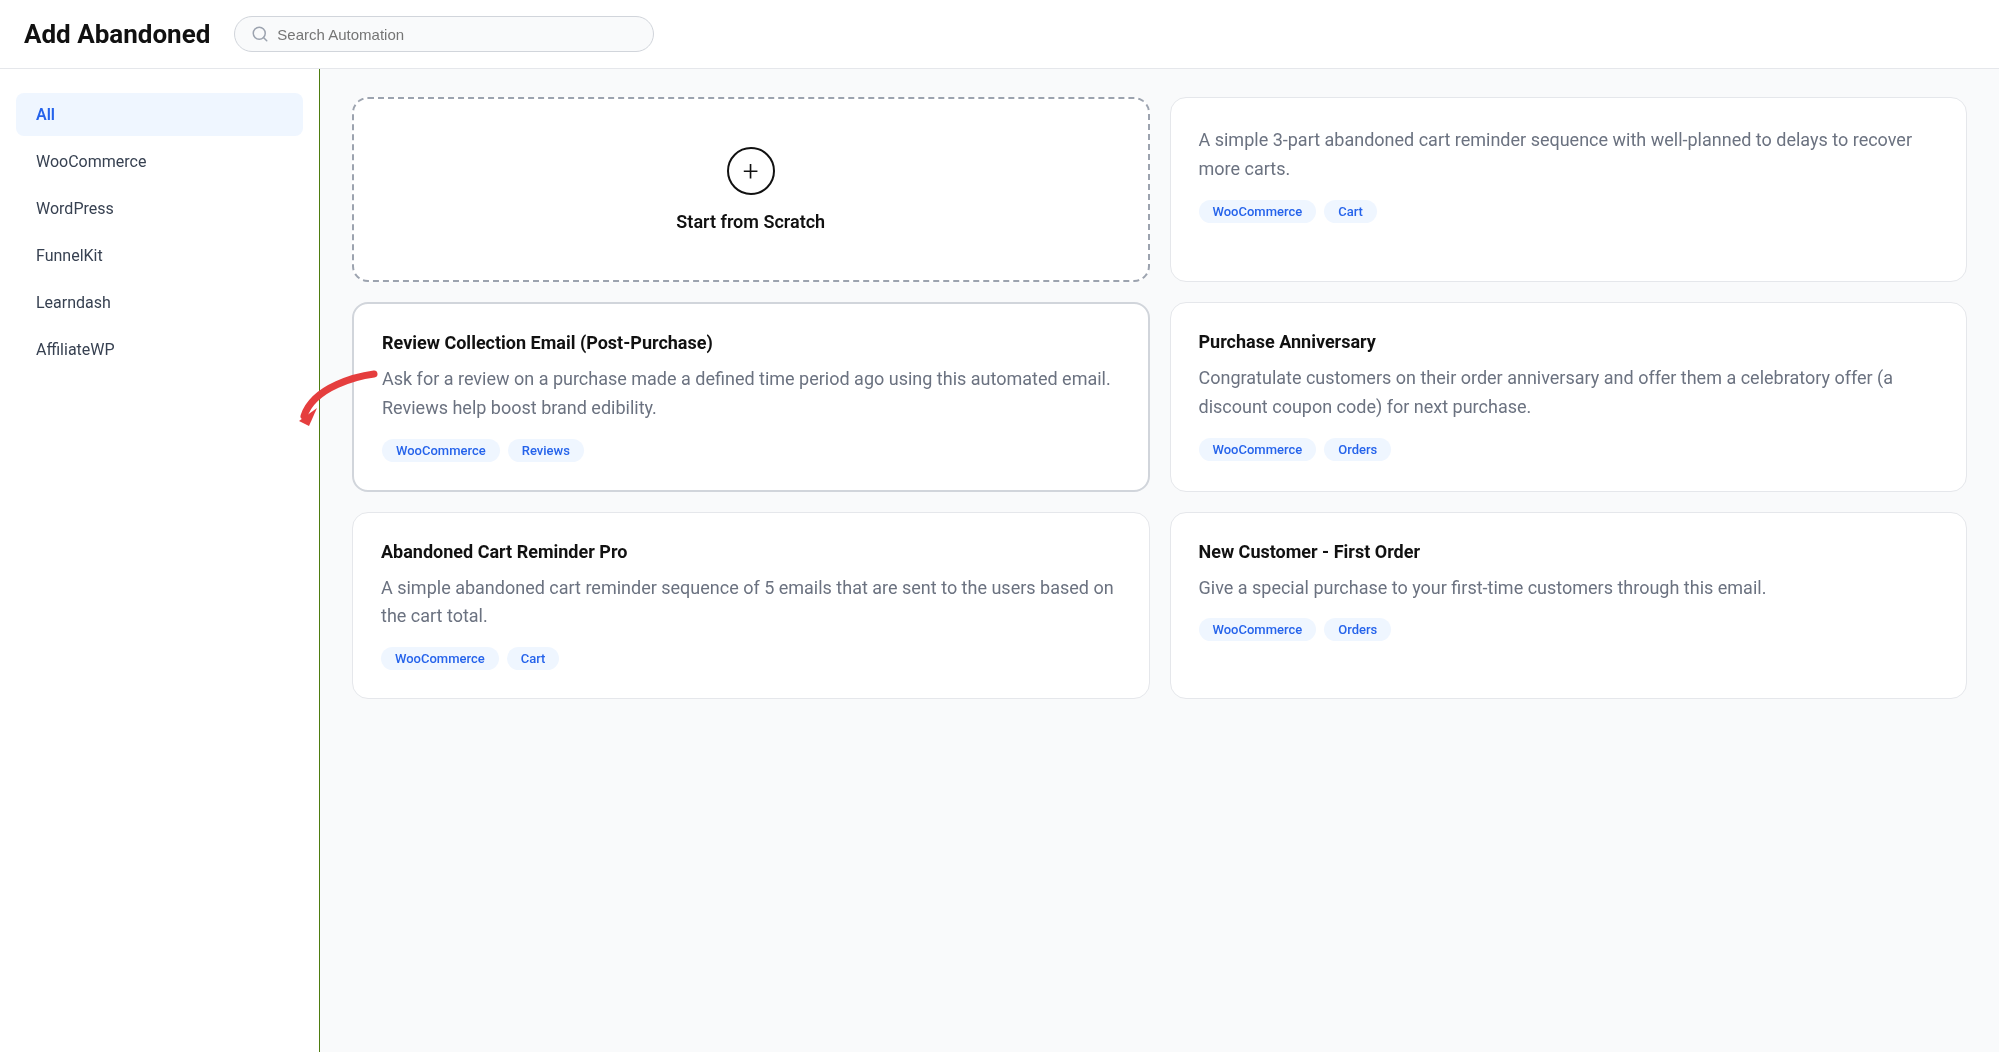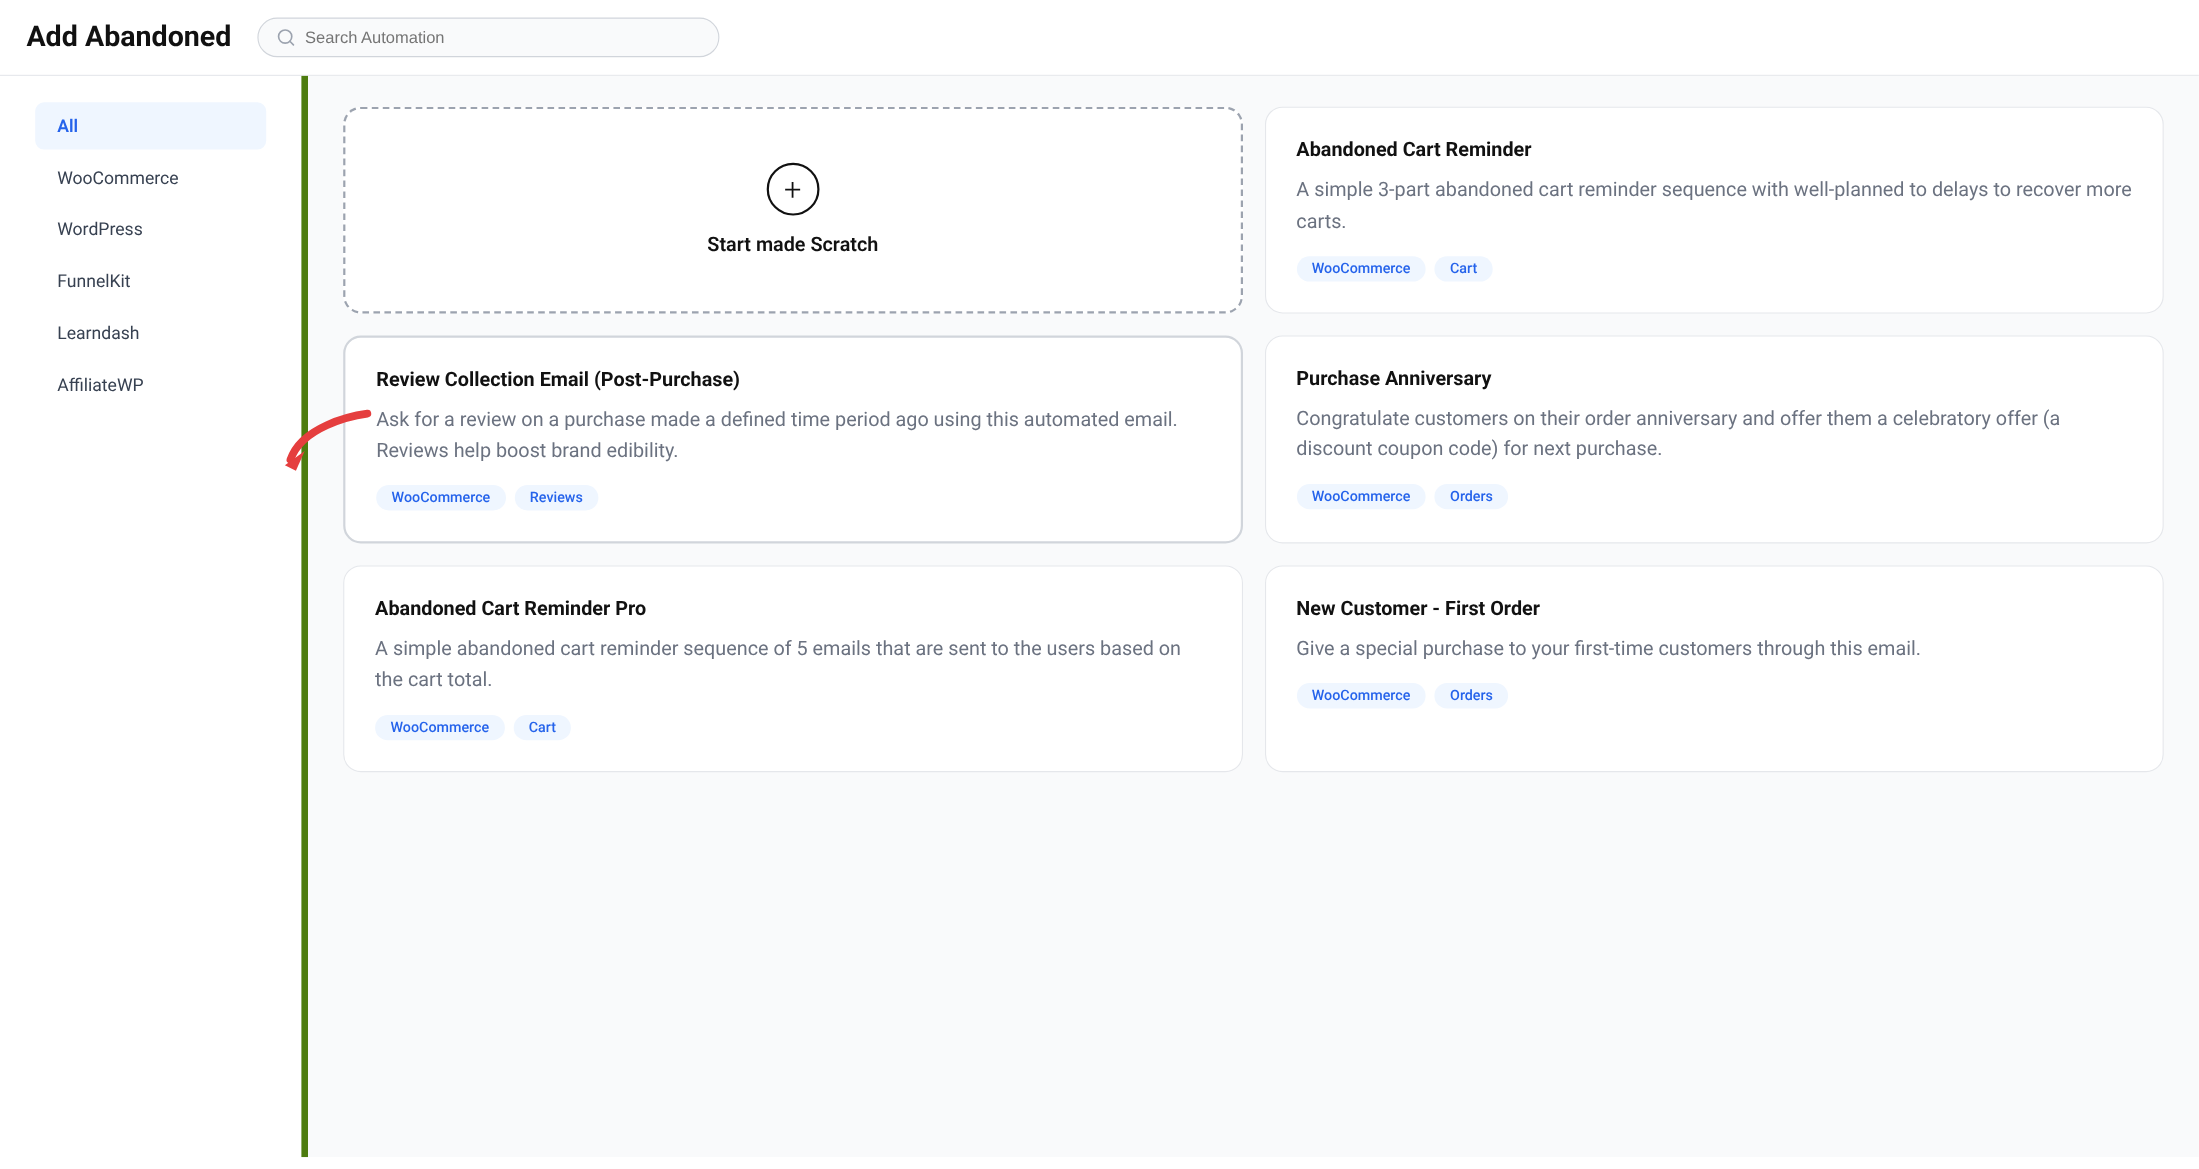--- a/index.html
+++ b/index.html
@@ -48,23 +48,23 @@
     }
 
     
     .main-layout {
       display: flex;
       min-height: calc(100vh - 80px);
     }
 
     
     .sidebar {
-      width: 280px;
-      padding: 24px 32px;
-      border-right: 6px solid #4d7c0f;
+      width: 320px;
+      padding: 24px 16px;
+      border-right: 1px solid #4d7c0f;
       flex-shrink: 0;
     }
     .sidebar-item {
       padding: 12px 20px;
       border-radius: 8px;
       font-size: 16px;
       cursor: pointer;
       color: #374151;
       margin-bottom: 4px;
     }
@@ -193,25 +193,24 @@
     </div>
   </div>
 
   <div class="content-area">
     <div class="cards-grid">
 
       <div class="scratch-card">
         <div class="scratch-icon">
           <span>+</span>
         </div>
-        <span class="scratch-label">Start made Scratch</span>
-      </div>
-
-      <div class="template-card">
-        <div class="card-title">Abandoned Cart Reminder</div>
+        <span class="scratch-label">Start from Scratch</span>
+      </div>
+
+      <div class="template-card">
         <div class="card-desc">A simple 3-part abandoned cart reminder sequence with well-planned to delays to recover more carts.</div>
         <div class="card-tags">
           <span class="tag">WooCommerce</span>
           <span class="tag">Cart</span>
         </div>
       </div>
 
       <div class="template-card highlighted" style="position:relative;">
 
         <div style="position:absolute; left:-55px; bottom:55px; pointer-events:none;">

